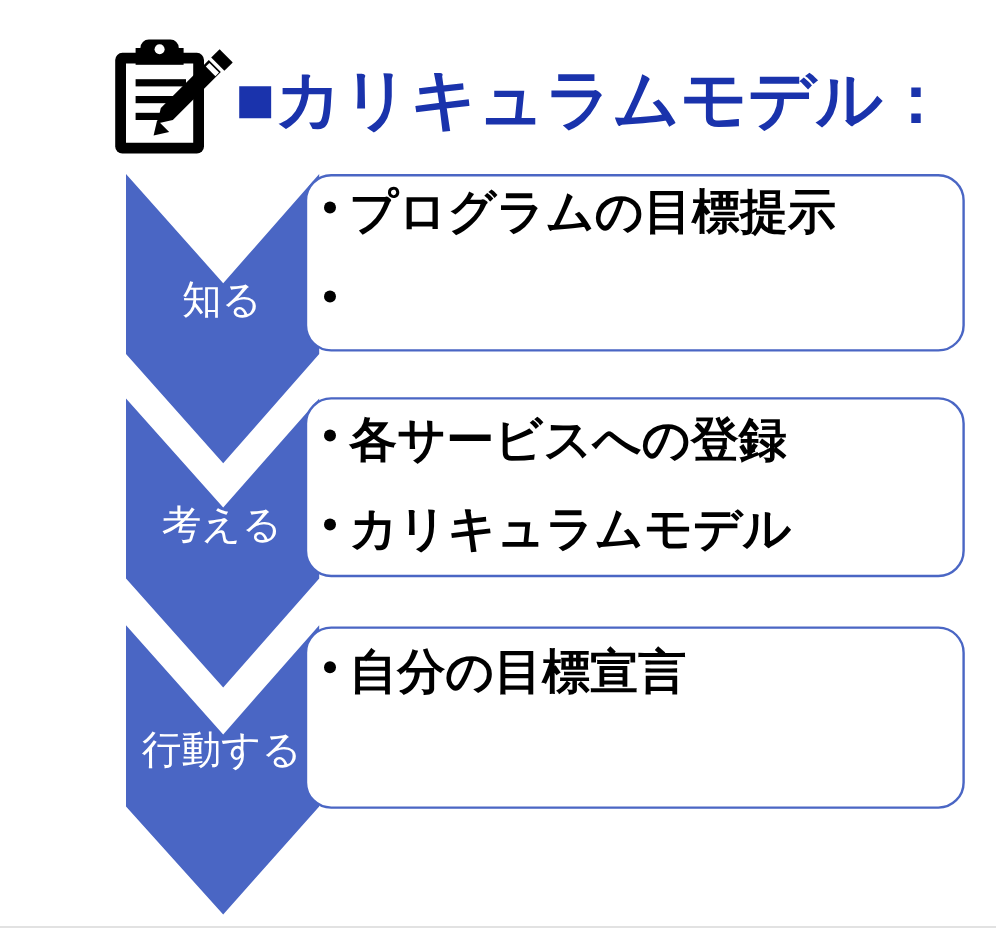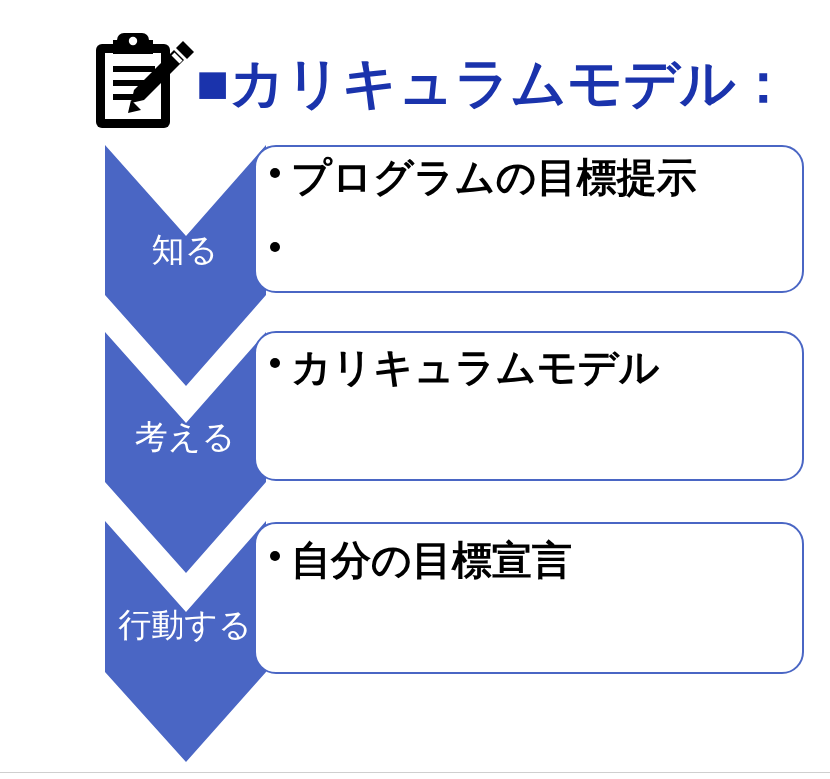--- a/index.html
+++ b/index.html
@@ -199,20 +199,24 @@
         <span>プログラムの目標提示</span>
       </li>
       <li>
         <span class="dot"></span>
       </li>
     </ul>
 
     <ul class="bullets u2">
       <li>
         <span class="dot"></span>
+        <span>各サービスへの登録</span>
+      </li>
+      <li>
+        <span class="dot"></span>
         <span>カリキュラムモデル</span>
       </li>
     </ul>
 
     <ul class="bullets u3">
       <li>
         <span class="dot"></span>
         <span>自分の目標宣言</span>
       </li>
     </ul>

